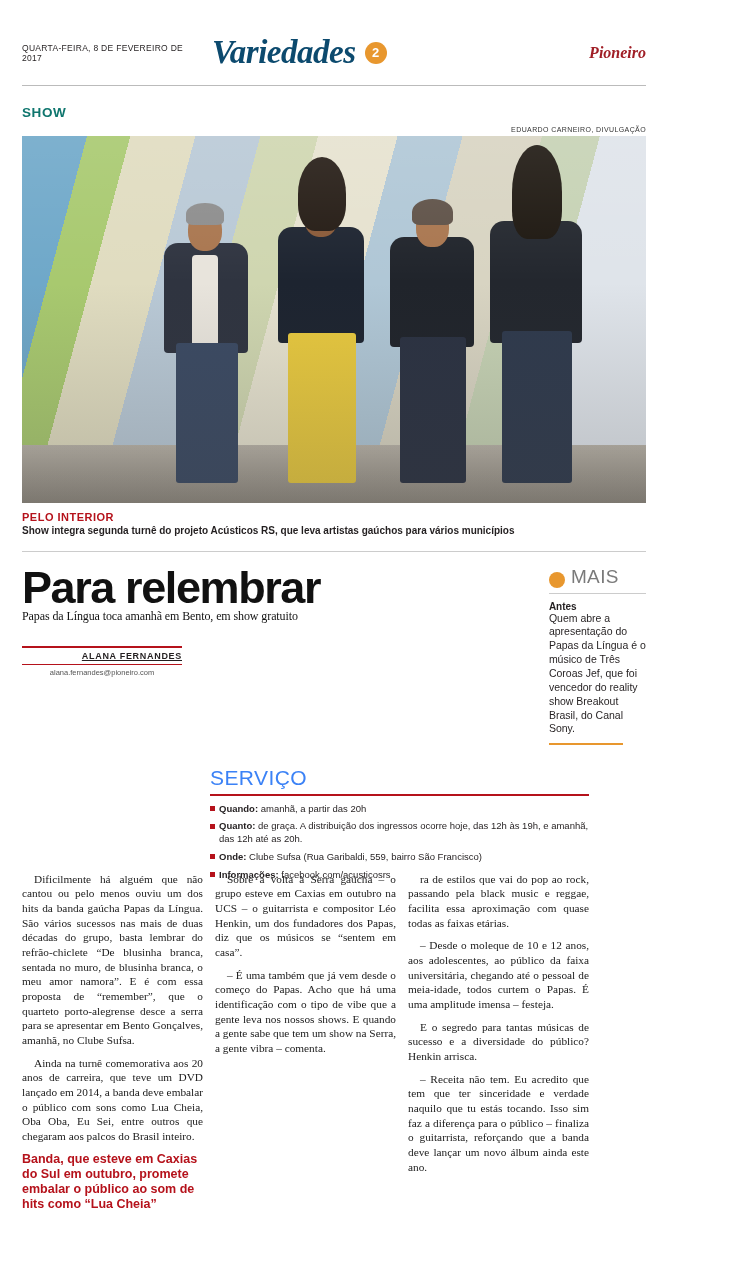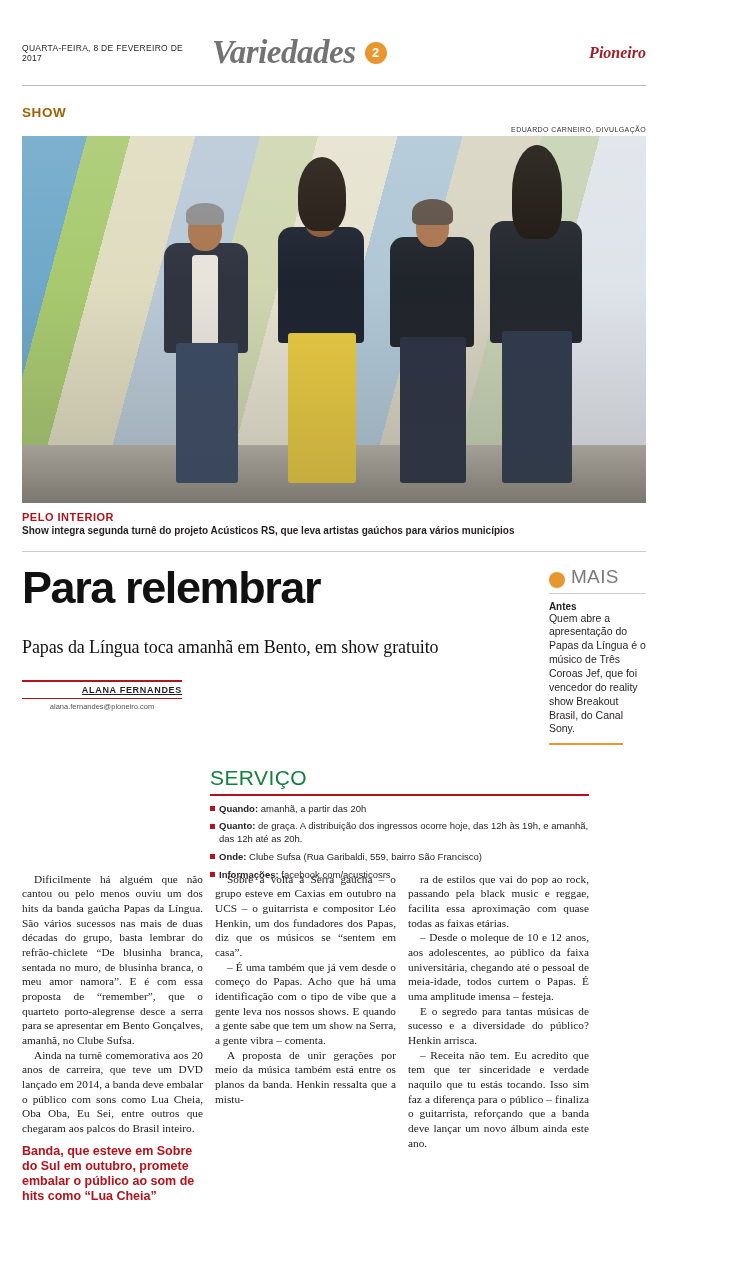--- a/index.html
+++ b/index.html
@@ -46,21 +46,21 @@
     gap: 9px;
     flex: 1 1 auto;
     justify-content: flex-start;
     margin-left: 10px;
   }
   .section-name {
     font-family: "Liberation Serif", serif;
     font-weight: bold;
     font-style: italic;
     font-size: 33px;
-    color: #737373;
+    color: #0c4a6e;
     letter-spacing: -0.5px;
     line-height: 1;
   }
   .section-badge {
     width: 22px;
     height: 22px;
     border-radius: 50%;
     background: #e8972e;
     color: #ffffff;
     font-family: "Liberation Sans", sans-serif;
@@ -82,21 +82,21 @@
     border-top: 1px solid #bbbbbb;
     margin-top: 6px;
   }
 
   
   .kicker-show {
     font-family: "Liberation Sans", sans-serif;
     font-weight: bold;
     font-size: 13.5px;
     letter-spacing: 0.6px;
-    color: #a16207;
+    color: #0f766e;
     margin-top: 19px;
     margin-bottom: 6px;
   }
 
   
   .photo-credit {
     font-family: "Liberation Sans", sans-serif;
     font-size: 7px;
     letter-spacing: 0.4px;
     color: #333;
@@ -200,23 +200,23 @@
     font-family: "Liberation Sans", sans-serif;
     font-weight: bold;
     font-size: 45px;
     line-height: 0.97;
     letter-spacing: -1.4px;
     color: #111;
     margin-top: 4px;
   }
   .subhead {
     font-family: "Liberation Serif", serif;
-    font-size: 18px;
+    font-size: 12px;
     color: #111;
-    margin-top: 28px;
+    margin-top: 0;
     letter-spacing: -0.1px;
   }
 
   
   .byline-block { width: 160px; margin-top: 22px; }
   .byline-rule-top { border-top: 2px solid #b5121b; }
   .byline-name {
     font-family: "Liberation Sans", sans-serif;
     font-weight: bold;
     font-size: 9px;
@@ -239,21 +239,21 @@
   .servico {
     position: absolute;
     left: 188px;
     top: 204px;
     width: 379px;
   }
   .servico-title {
     font-family: "Liberation Sans", sans-serif;
     font-size: 21px;
     letter-spacing: 0.4px;
-    color: #15803d;
+    color: #3b82f6;
     padding-bottom: 4px;
   }
   .servico-rule { border-top: 2px solid #b5121b; margin-bottom: 7px; }
   .servico-item {
     font-family: "Liberation Sans", sans-serif;
     font-size: 9.5px;
     line-height: 1.35;
     color: #231f20;
     margin-bottom: 5px;
     padding-left: 9px;
@@ -284,21 +284,21 @@
     font-family: "Liberation Serif", serif;
     font-size: 11.3px;
     line-height: 1.30;
     text-align: justify;
     margin: 0 0 0 0;
     text-indent: 12px;
     color: #1a1a1a;
     hyphens: auto;
   }
   .bcol p.first { text-indent: 12px; }
-  .bcol p + p { margin-top: 0; }
+  .bcol p + p { margin-top: 8px; }
 
   
   .pullquote {
     font-family: "Liberation Sans", sans-serif;
     font-weight: bold;
     font-size: 12.5px;
     line-height: 1.22;
     color: #b5121b;
     margin: 8px 0 8px 0;
   }
@@ -435,26 +435,25 @@
         </div>
         <div class="servico-item">
           <b>Informações:</b><span> facebook.com/acusticosrs</span>
         </div>
       </div>
 
       <div class="body-cols">
         <div class="bcol">
           <p class="first">Dificilmente há alguém que não cantou ou pelo menos ouviu um dos hits da banda gaúcha Papas da Língua. São vários sucessos nas mais de duas décadas do grupo, basta lembrar do refrão-chiclete “De blusinha branca, sentada no muro, de blusinha branca, o meu amor namora”. E é com essa proposta de “remember”, que o quarteto porto-alegrense desce a serra para se apresentar em Bento Gonçalves, amanhã, no Clube Sufsa.</p>
           <p>Ainda na turnê comemorativa aos 20 anos de carreira, que teve um DVD lançado em 2014, a banda deve embalar o público com sons como Lua Cheia, Oba Oba, Eu Sei, entre outros que chegaram aos palcos do Brasil inteiro.</p>
-          <div class="pullquote">Banda, que esteve em Sobre do Sul em outubro, promete embalar o público ao som de hits como “Lua Cheia”</div>
+          <div class="pullquote">Banda, que esteve em Caxias do Sul em outubro, promete embalar o público ao som de hits como “Lua Cheia”</div>
         </div>
         <div class="bcol">
           <p class="first">Sobre a volta à Serra gaúcha – o grupo esteve em Caxias em outubro na UCS – o guitarrista e compositor Léo Henkin, um dos fundadores dos Papas, diz que os músicos se “sentem em casa”.</p>
           <p>– É uma também que já vem desde o começo do Papas. Acho que há uma identificação com o tipo de vibe que a gente leva nos nossos shows. E quando a gente sabe que tem um show na Serra, a gente vibra – comenta.</p>
-          <p>A proposta de unir gerações por meio da música também está entre os planos da banda. Henkin ressalta que a mistu-</p>
         </div>
         <div class="bcol">
           <p class="first">ra de estilos que vai do pop ao rock, passando pela black music e reggae, facilita essa aproximação com quase todas as faixas etárias.</p>
           <p>– Desde o moleque de 10 e 12 anos, aos adolescentes, ao público da faixa universitária, chegando até o pessoal de meia-idade, todos curtem o Papas. É uma amplitude imensa – festeja.</p>
           <p>E o segredo para tantas músicas de sucesso e a diversidade do público? Henkin arrisca.</p>
           <p>– Receita não tem. Eu acredito que tem que ter sinceridade e verdade naquilo que tu estás tocando. Isso sim faz a diferença para o público – finaliza o guitarrista, reforçando que a banda deve lançar um novo álbum ainda este ano.</p>
         </div>
       </div>
 
     </div>

